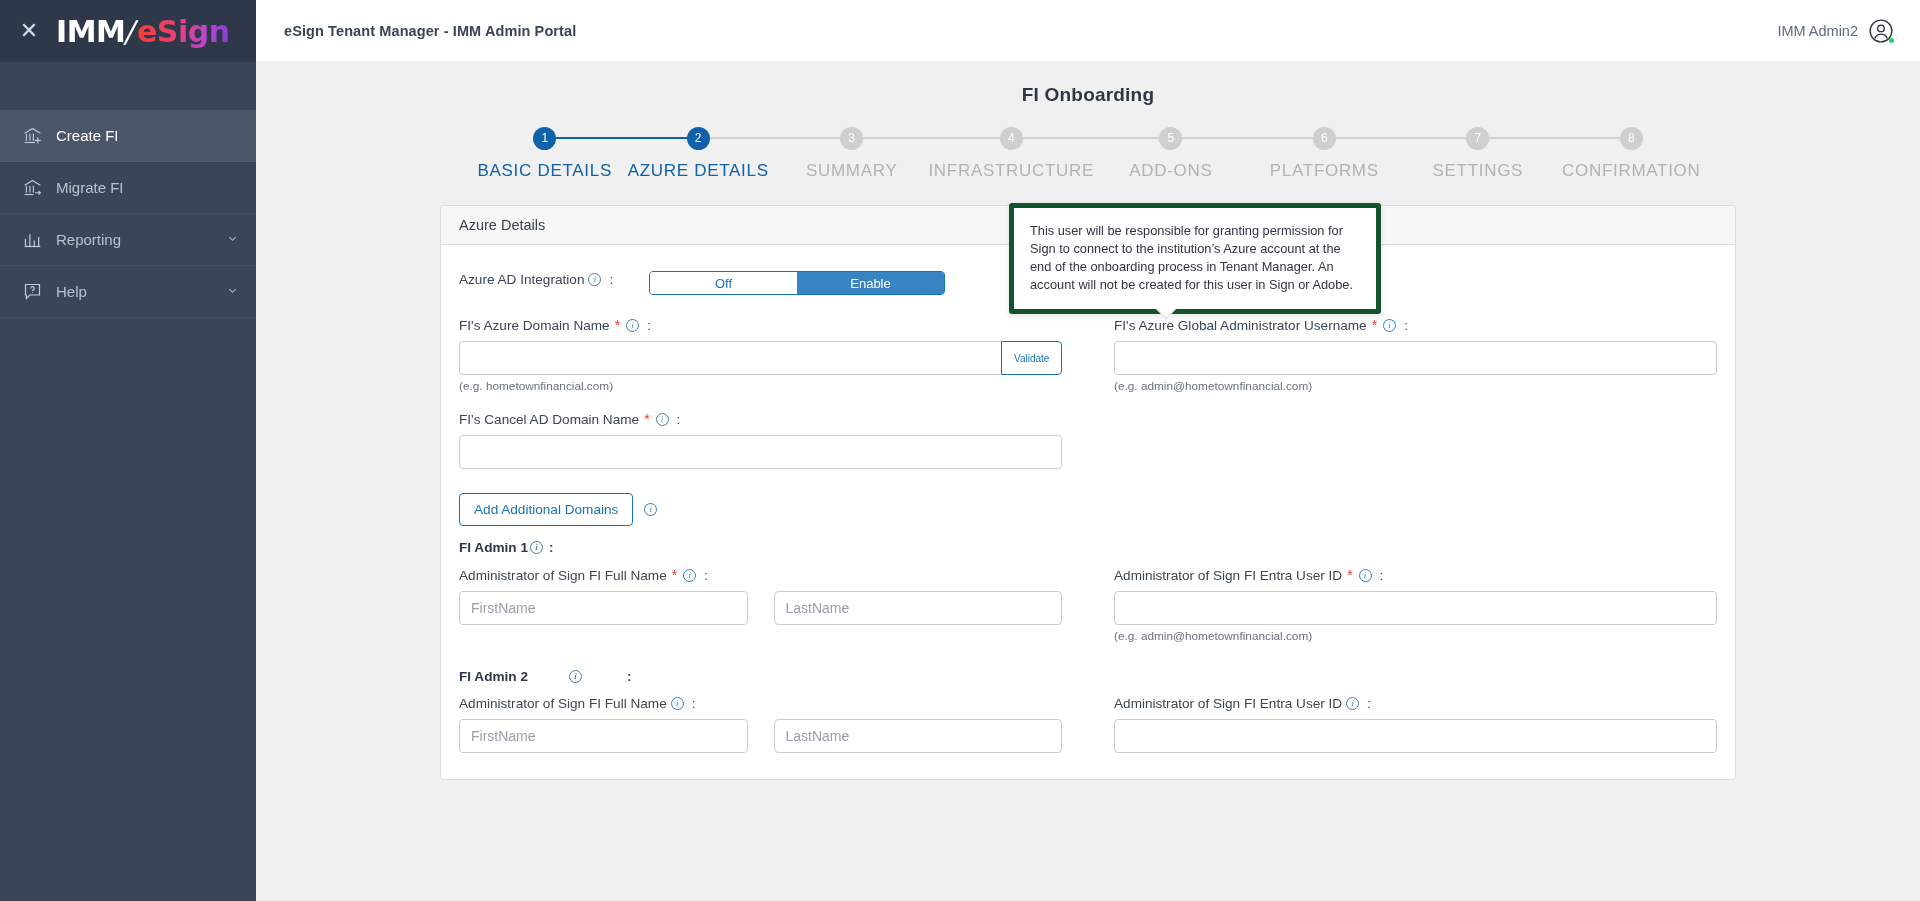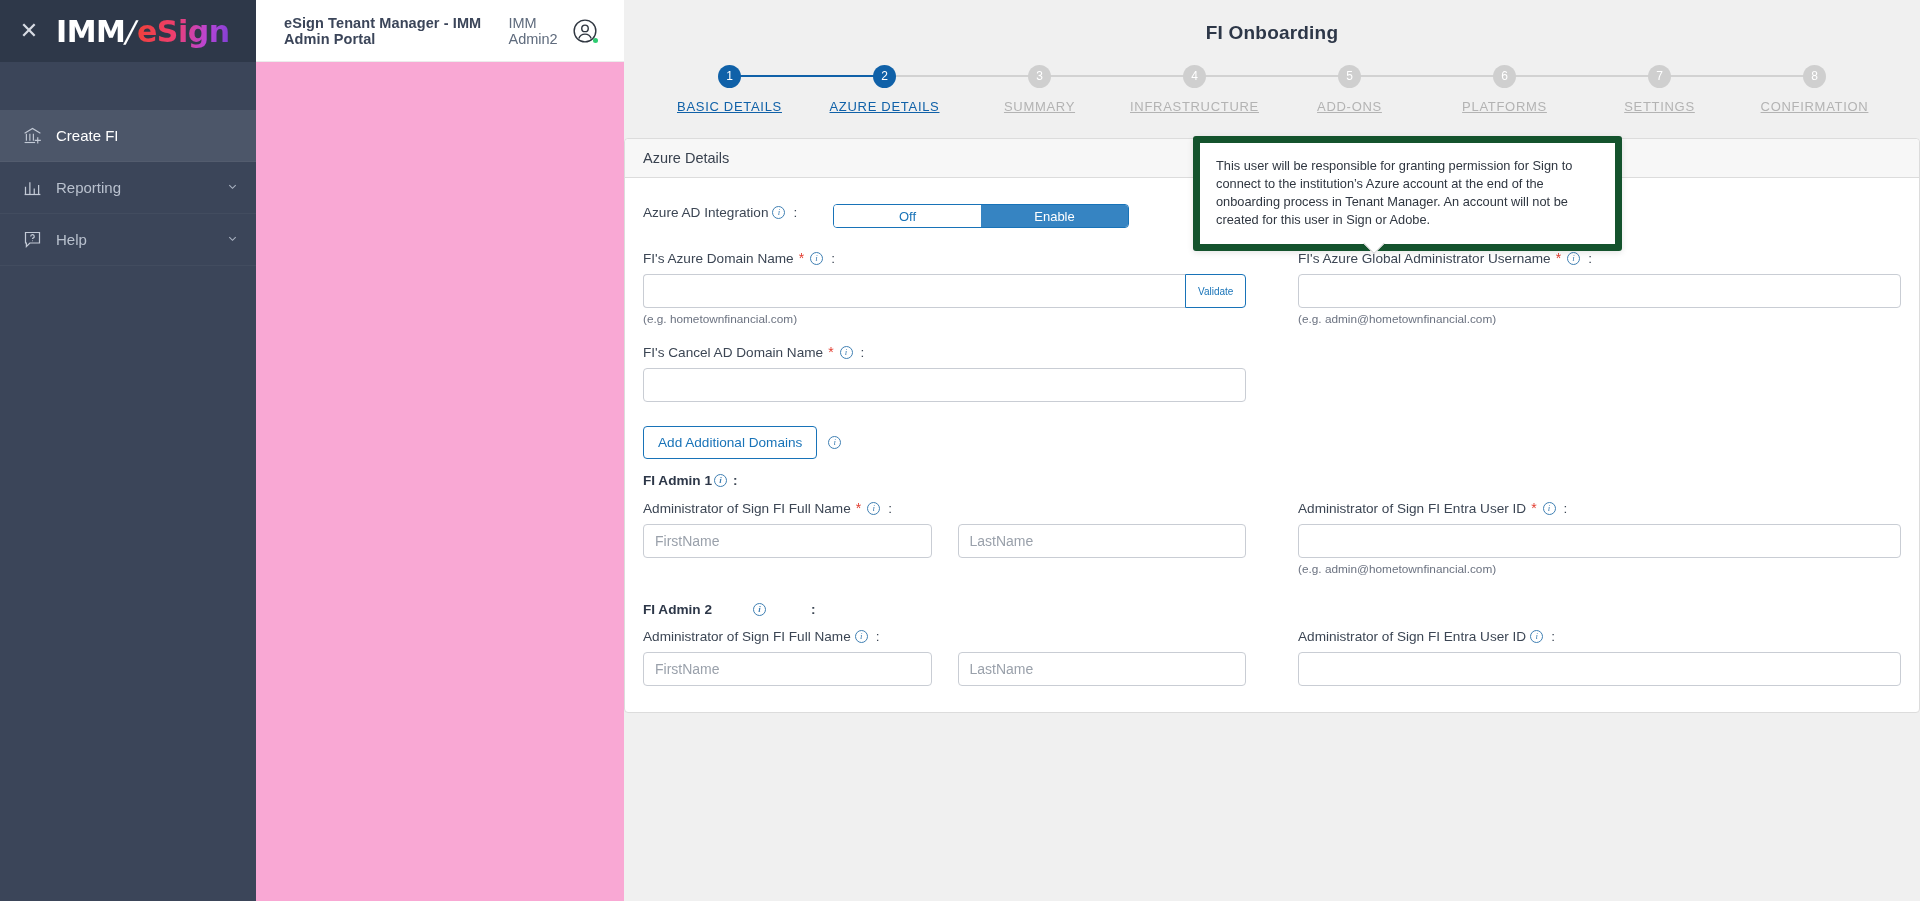--- a/index.html
+++ b/index.html
@@ -44,21 +44,21 @@
     height: 52px; padding: 0 18px 0 22px;
     color: #b9c1ce; font-size: 15px; cursor: pointer;
     border-bottom: 1px solid rgba(255,255,255,0.04);
   }
   .sb-item.active { background: #4c5669; color: #ffffff; margin-top: 48px; }
   .sb-item .ic { width: 34px; display: flex; align-items: center; color: #c3cad6; }
   .sb-item .lbl { flex: 1; }
   .sb-item .chev { color: #aab3c2; font-size: 11px; }
 
   
-  .main { flex: 1; height: 901px; display: flex; flex-direction: row; background: #f9a8d4; }
+  .main { flex: 1; height: 901px; display: flex; flex-direction: column; background: #86efac; }
   .topbar {
     height: 62px; background: #ffffff; display: flex; align-items: center;
     padding: 0 26px 0 28px; border-bottom: 1px solid #ececec;
   }
   .topbar-title { font-size: 14.5px; font-weight: bold; color: #3b4559; letter-spacing: 0.1px; }
   .topbar-right { margin-left: auto; display: flex; align-items: center; gap: 10px; }
   .user-name { font-size: 14.5px; color: #5f6b7d; }
   .avatar { position: relative; width: 26px; height: 26px; cursor: pointer; }
   .avatar .dot {
     position: absolute; right: 0; bottom: 1px; width: 5px; height: 5px;
@@ -87,22 +87,22 @@
   .step .line.done { background: #1061a8; }
   .bubble {
     position: relative; z-index: 1;
     width: 23px; height: 23px; border-radius: 50%;
     background: #cfcfcf; color: #ffffff;
     font-size: 12px; display: flex; align-items: center; justify-content: center;
     font-family: "Liberation Sans", sans-serif;
   }
   .bubble.active { background: #1061a8; }
   .step-label {
-    margin-top: 11px; font-size: 13px; letter-spacing: 0.7px;
-    color: #b3b3b3; text-transform: uppercase; white-space: nowrap; text-decoration: underline;
+    margin-top: 11px; font-size: 17px; letter-spacing: 0.7px;
+    color: #b3b3b3; text-transform: uppercase; white-space: nowrap;
   }
   .step-label.active { color: #1061a8; }
 
   
   .panel {
     width: 1296px; margin: 24px auto 0 auto;
     background: #ffffff; border: 1px solid #dcdcdc; border-radius: 4px;
   }
   .panel-head {
     background: #f7f7f7; border-bottom: 1px solid #dcdcdc;
@@ -183,22 +183,22 @@
   .btn {
     display: flex; align-items: center; gap: 7px;
     border: 1px solid #1873b8; background: #fff; color: #1873b8;
     font-size: 14px; padding: 8px 16px; border-radius: 5px; cursor: pointer;
     font-family: "Liberation Sans", sans-serif;
   }
   .btn.disabled { border-color: #bcd9ef; color: #9dc2de; cursor: default; }
 
   
   .tooltip {
-    position: absolute; left: 568px; top: -42px; width: 429px;
-    background: #ffffff; border: 7px solid #14532d; border-radius: 3px;
+    position: absolute; left: 568px; top: -42px; width: 372px;
+    background: #ffffff; border: 5px solid #14532d; border-radius: 3px;
     padding: 14px 16px; box-shadow: 0 2px 6px rgba(0,0,0,0.10);
     font-size: 12.8px; line-height: 1.42; color: #2f3640; z-index: 40;
   }
   .tooltip::after {
     content: ""; position: absolute; left: 42%; bottom: -8px;
     width: 14px; height: 14px; background: #fff;
     border-right: 1px solid #d4d4d4; border-bottom: 1px solid #d4d4d4;
     transform: translateX(-50%) rotate(45deg); margin-bottom: 1px;
   }
 </style>
@@ -226,20 +226,32 @@
               <path d="M5 10v8M9 10v8M13 10v8"></path>
               <path d="M3 20h12"></path>
             <path d="M18 14v7M14.5 17.5h7"></path>
           </svg>
         </span>
         <span class="lbl">Create FI</span>
         <span class="chev"></span>
       </div>
 
 
+      <div class="sb-item">
+        <span class="ic">
+          <svg width="21" height="21" viewBox="0 0 24 24" fill="none" stroke="currentColor" stroke-width="1.3">
+            <path d="M3 9.5 12 4l9 5.5"></path>
+              <path d="M5 10v8M9 10v8M13 10v8"></path>
+              <path d="M3 20h10"></path>
+            <path d="M15 18h6M19 16l2 2-2 2"></path>
+          </svg>
+        </span>
+        <span class="lbl">Migrate FI</span>
+        <span class="chev"></span>
+      </div>
 
       <div class="sb-item">
         <span class="ic">
           <svg width="21" height="21" viewBox="0 0 24 24" fill="none" stroke="currentColor" stroke-width="1.4">
             <path d="M4 20V11M9 20V6M14 20v-7M19 20V9"></path>
               <path d="M3 20h18"></path>
           </svg>
         </span>
         <span class="lbl">Reporting</span>
         <span class="chev">

